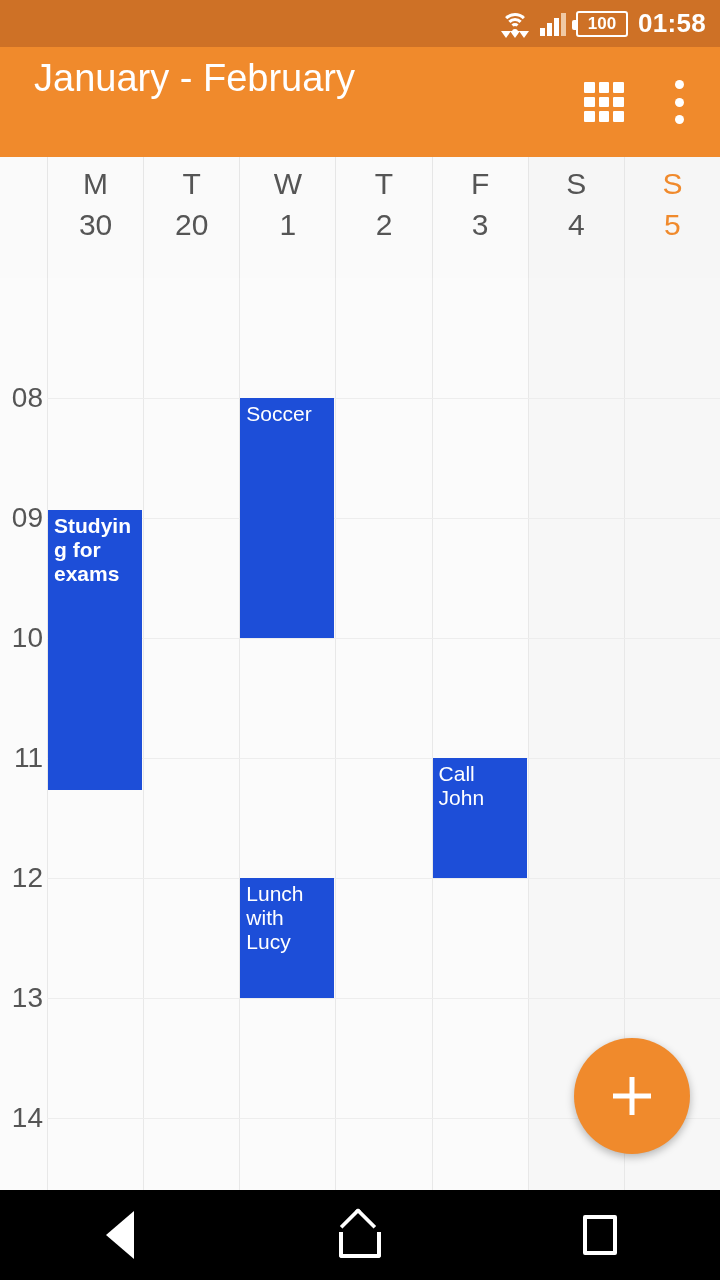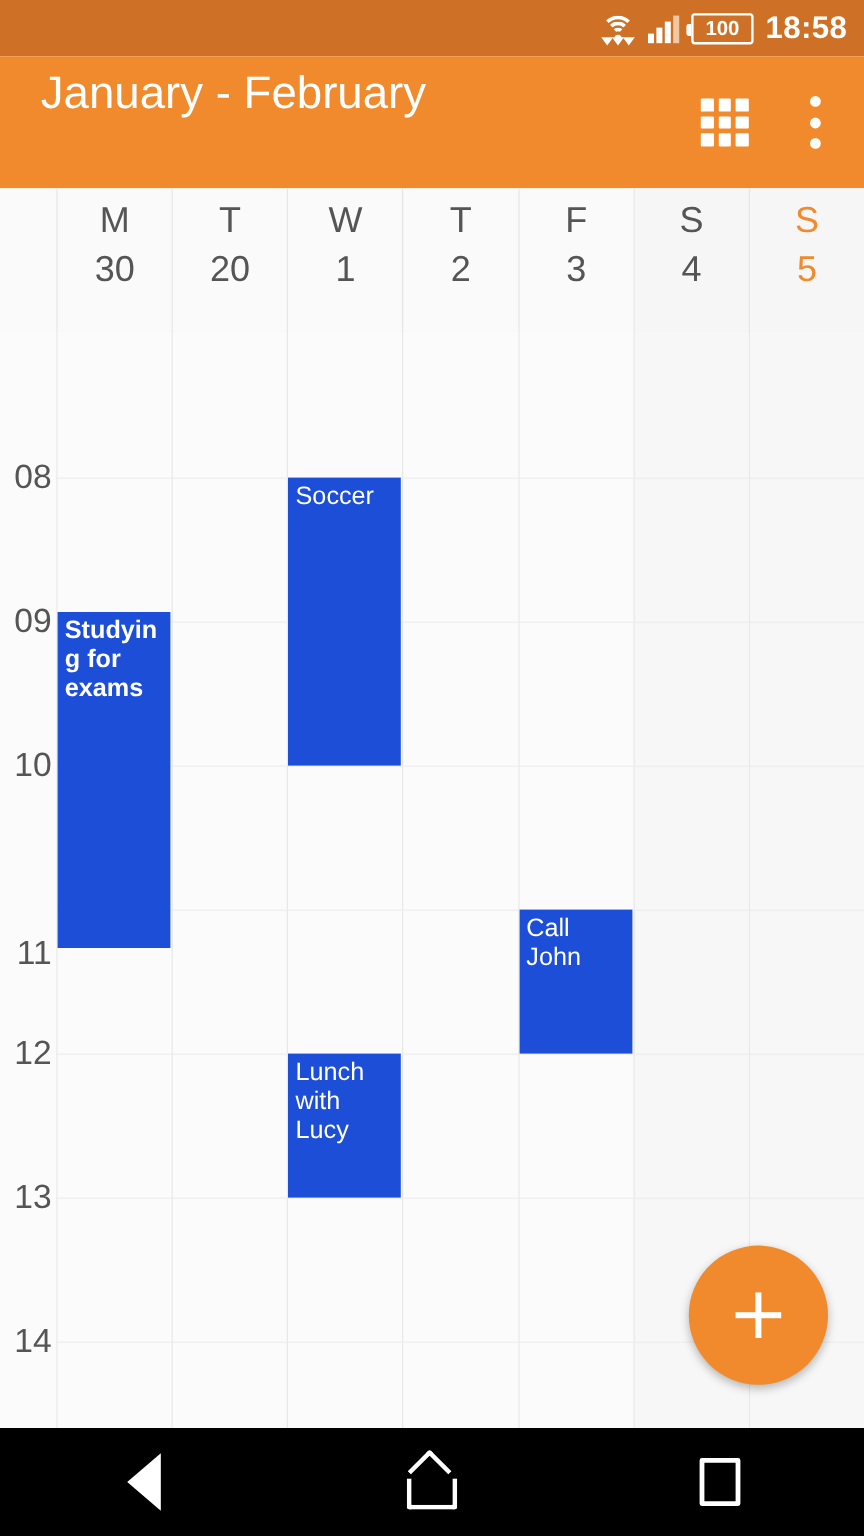--- a/index.html
+++ b/index.html
@@ -186,21 +186,21 @@
       <div class="signal">
           <i class="on"></i>
           <i class="on"></i>
           <i class="on"></i>
           <i></i>
         </div>
     </div>
     <div class="battery">
       <span>100</span>
     </div>
-    <div class="clock">18:58</div>
+    <div class="clock">01:58</div>
   </div>
 
   <div class="appbar">
     <div class="titles">
       <div class="app-title">January - February</div>
     </div>
     <div class="grid-icon">
       <i></i>
         <i></i>
         <i></i>
@@ -249,21 +249,21 @@
         <div class="daycol weekend today" style="left: 623.9px; width: 96.15px;">
           <div class="dow">S</div>
           <div class="dnum">5</div>
         </div>
       </div>
 
     <div class="gutter" id="gutter">
         <div class="hourlabel" style="top: 106px;">08</div>
         <div class="hourlabel" style="top: 226px;">09</div>
         <div class="hourlabel" style="top: 346px;">10</div>
-        <div class="hourlabel" style="top: 466px; margin-top: 36px;">11</div>
+        <div class="hourlabel" style="top: 466px;">11</div>
         <div class="hourlabel" style="top: 586px;">12</div>
         <div class="hourlabel" style="top: 706px;">13</div>
         <div class="hourlabel" style="top: 826px;">14</div>
       </div>
 
     <div class="gridarea" id="gridarea">
         <div class="weekend-bg" style="left: 480.75px; width: 96.15px;"></div>
         <div class="weekend-bg" style="left: 576.9px; width: 96.15px;"></div>
         <div class="vline" style="left: 0px;"></div>
         <div class="vline" style="left: 96.15px;"></div>

